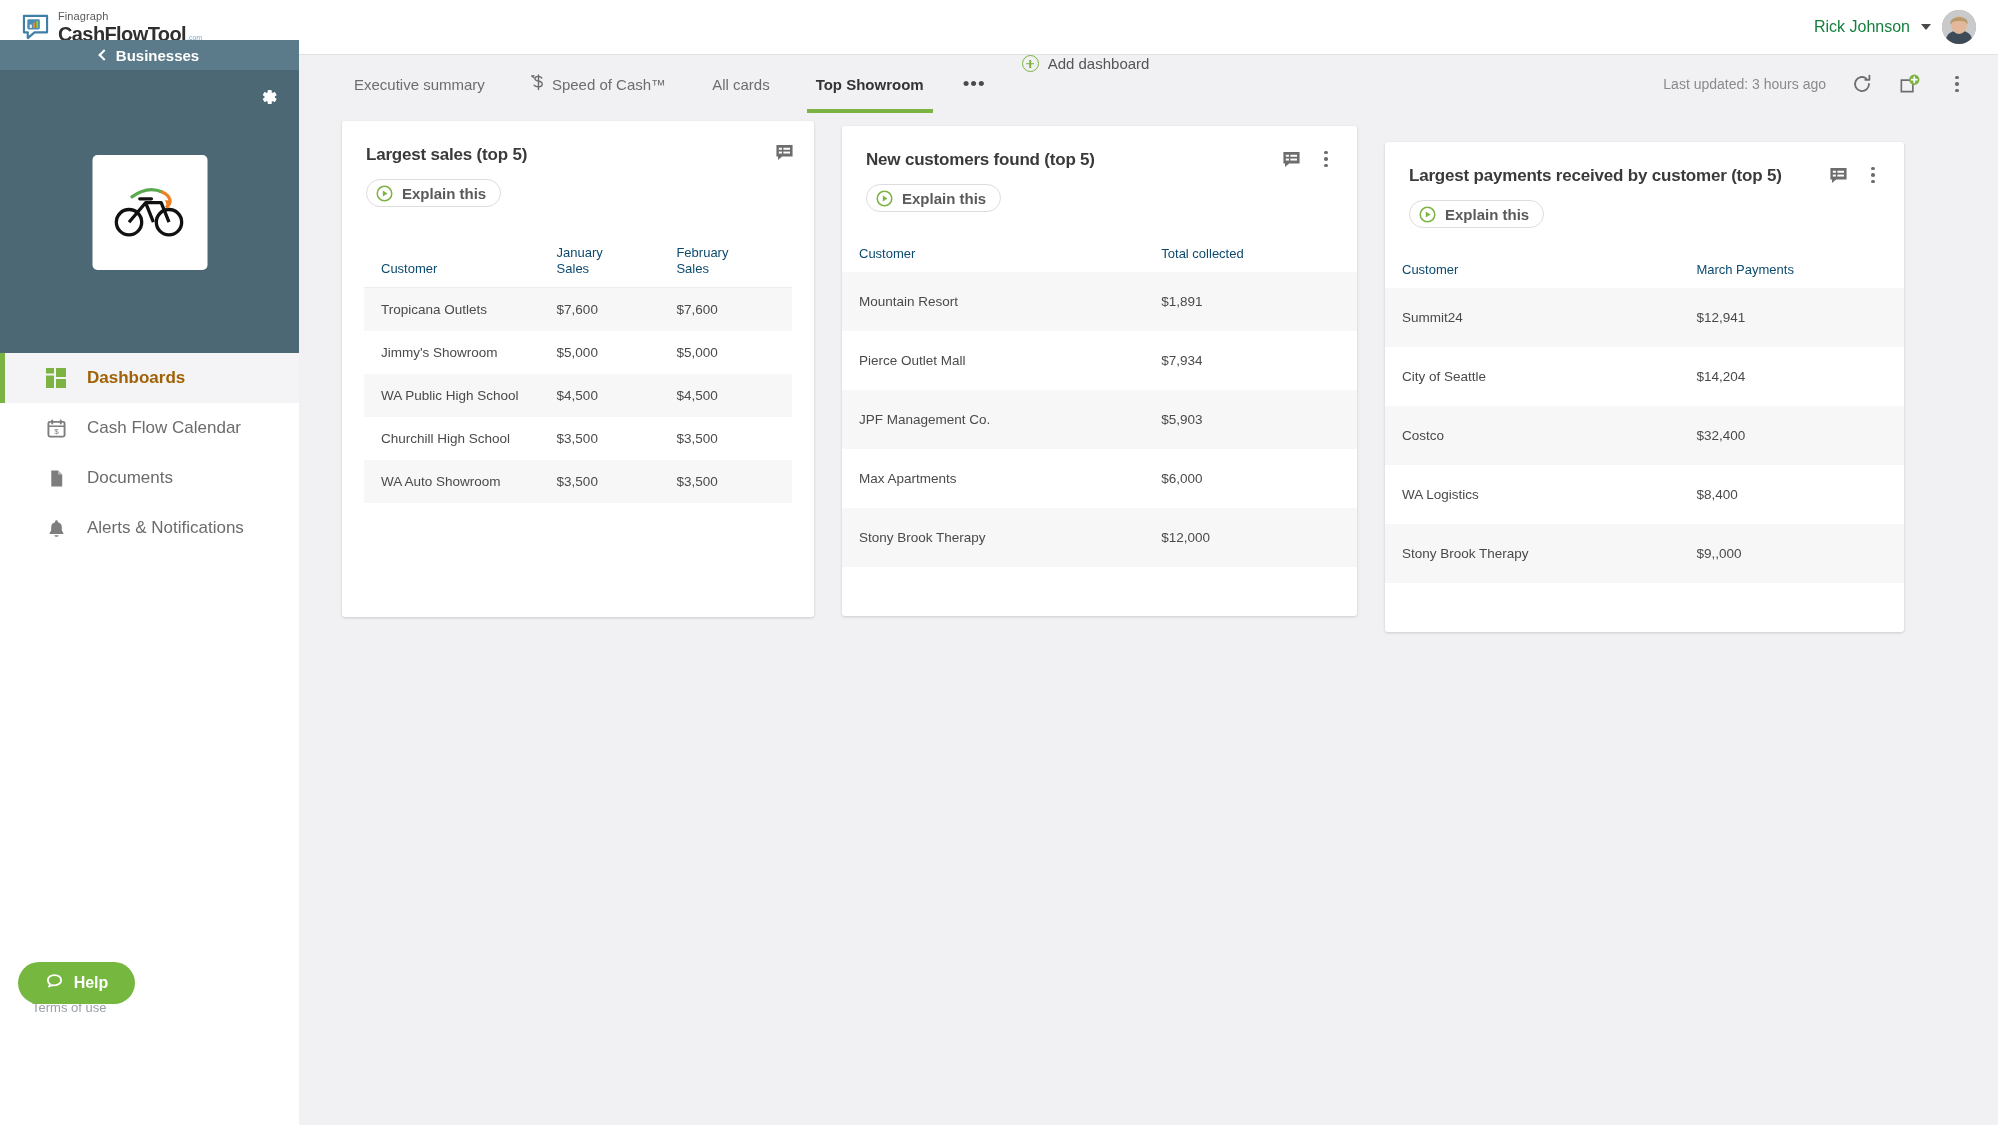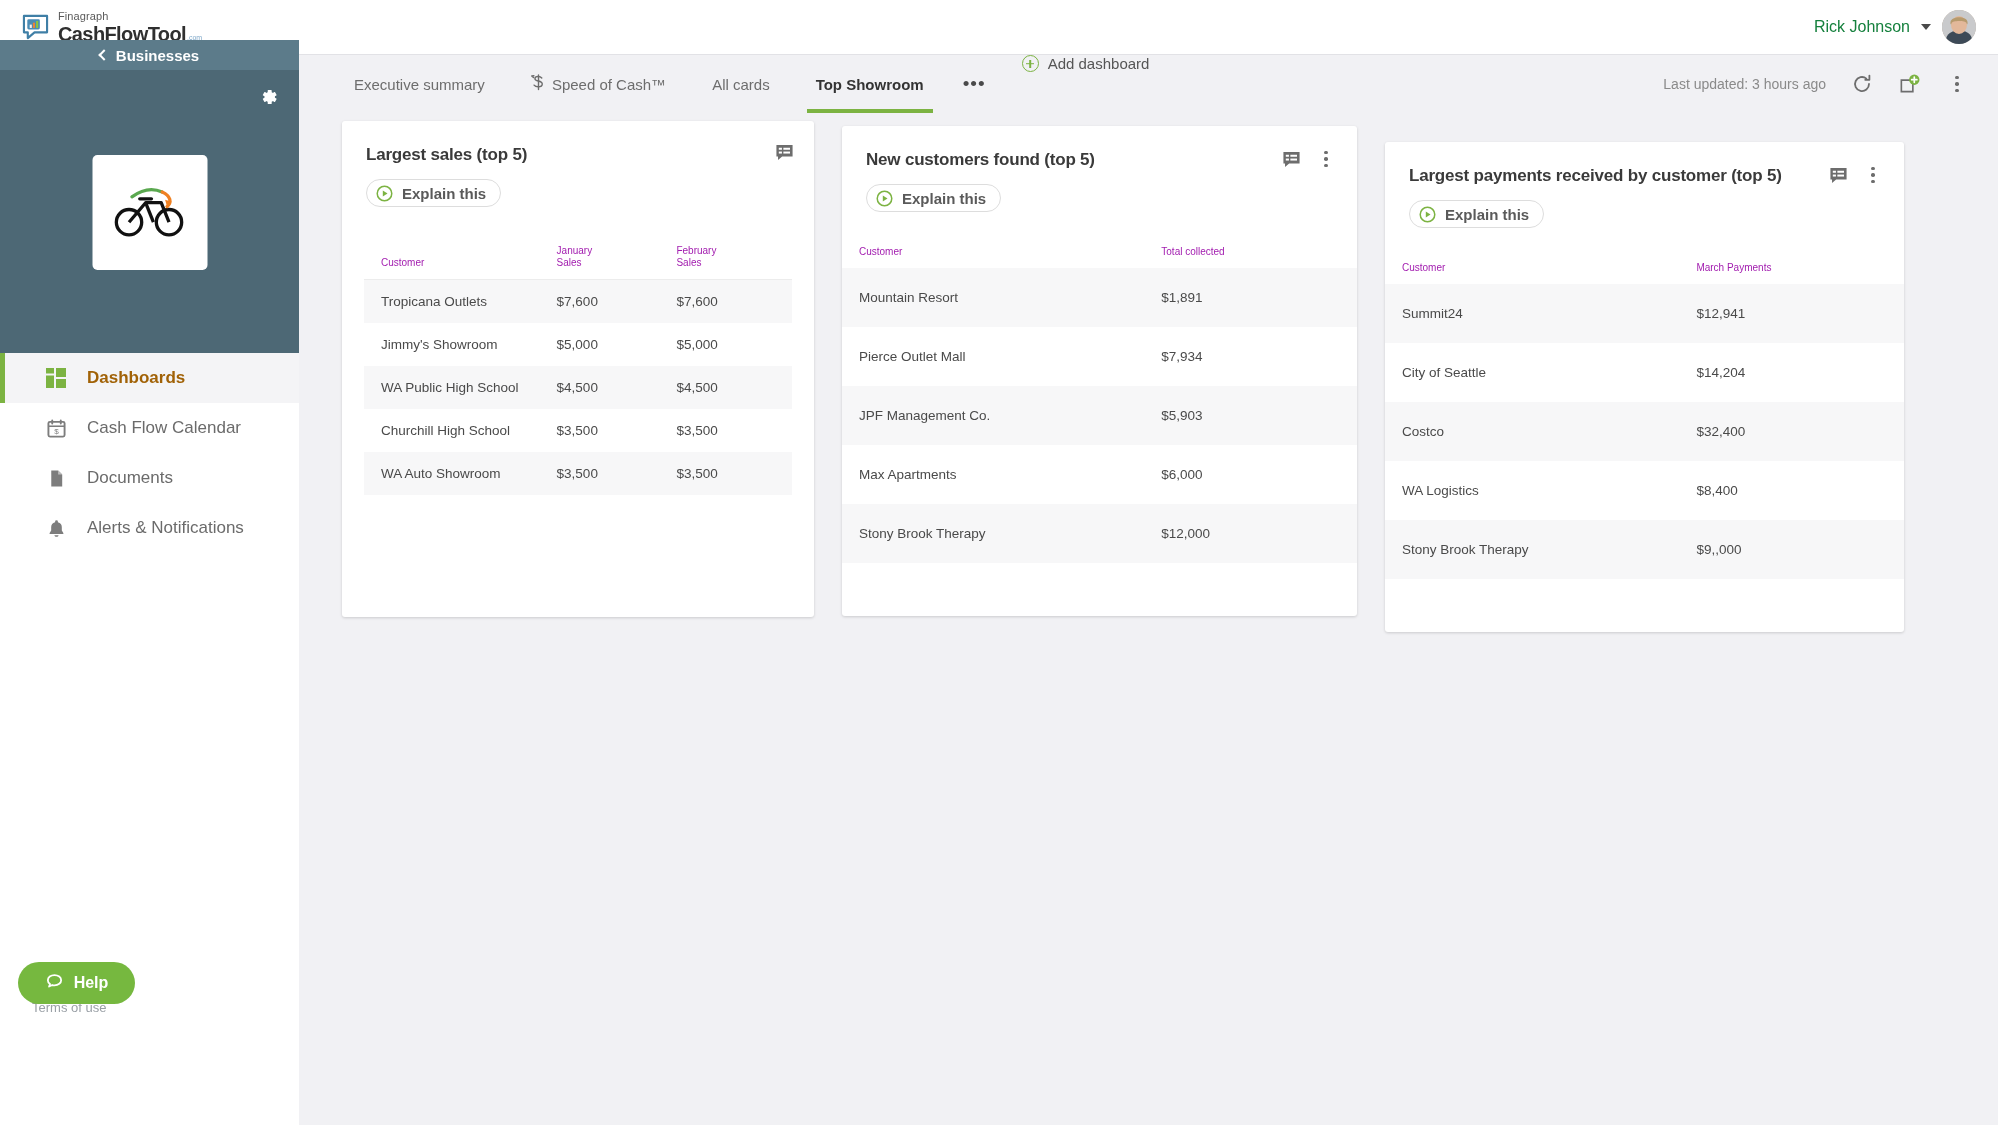--- a/index.html
+++ b/index.html
@@ -103,21 +103,21 @@
   .card-corner { position: absolute; top: 22px; right: 20px; display: flex; align-items: center; gap: 14px; }
   .explain-btn {
     display: inline-flex; align-items: center; gap: 9px; height: 28px; padding: 0 14px 0 9px;
     border: 1px solid #dddddd; border-radius: 14px; margin-top: 14px;
     font-size: 15px; font-weight: bold; color: #5a5a5a; cursor: pointer; background: #fff;
   }
   .play-circle { width: 17px; height: 17px; flex: none; }
 
   table.data { width: 100%; border-collapse: collapse; }
   .thead-row th {
-    font-size: 10px; color: #a21caf; font-weight: normal; text-align: left;
+    font-size: 13px; color: #0c4a6e; font-weight: normal; text-align: left;
     padding: 0 0 10px 0; vertical-align: bottom; line-height: 1.22;
   }
   .c1-wrap { padding: 0 22px 0 22px; margin-top: 38px; }
   .c1-wrap th.num, .c1-wrap td.num { text-align: left; }
   .c1-wrap tbody td { font-size: 13.5px; color: #4a4a4a; padding: 14px 0; }
   .c1-wrap tbody tr.alt { background: #f7f7f8; }
   .c1-wrap td:first-child, .c1-wrap th:first-child { padding-left: 17px; }
   .c1-wrap .thead-row { border-bottom: 1px solid #ececec; }
 
   .c2-wrap { margin-top: 34px; }

